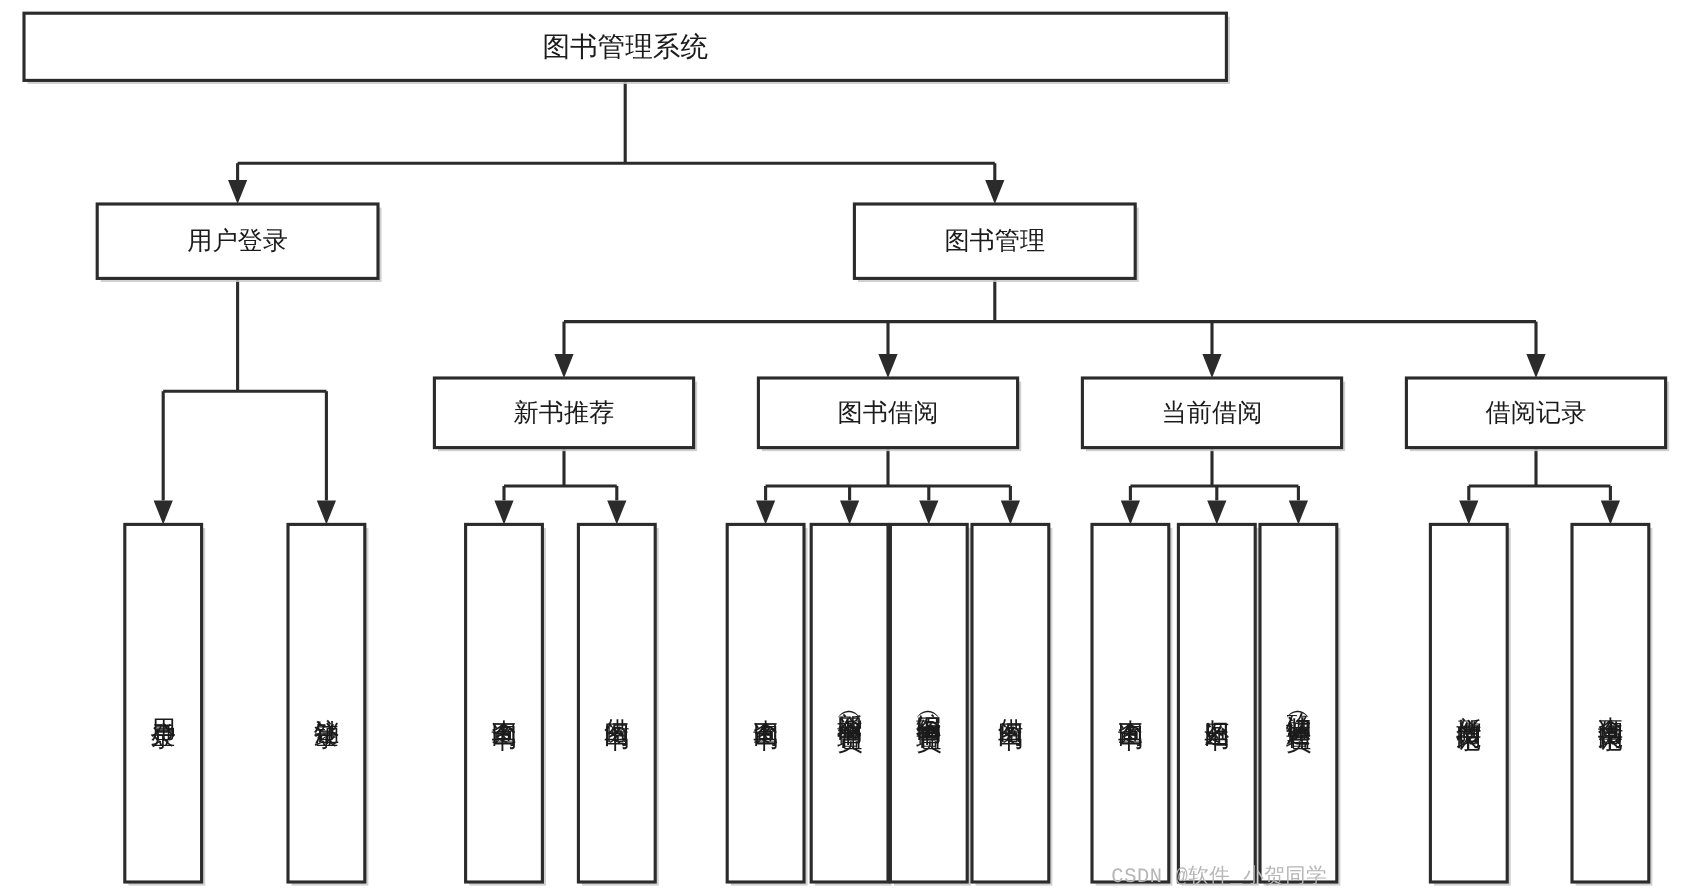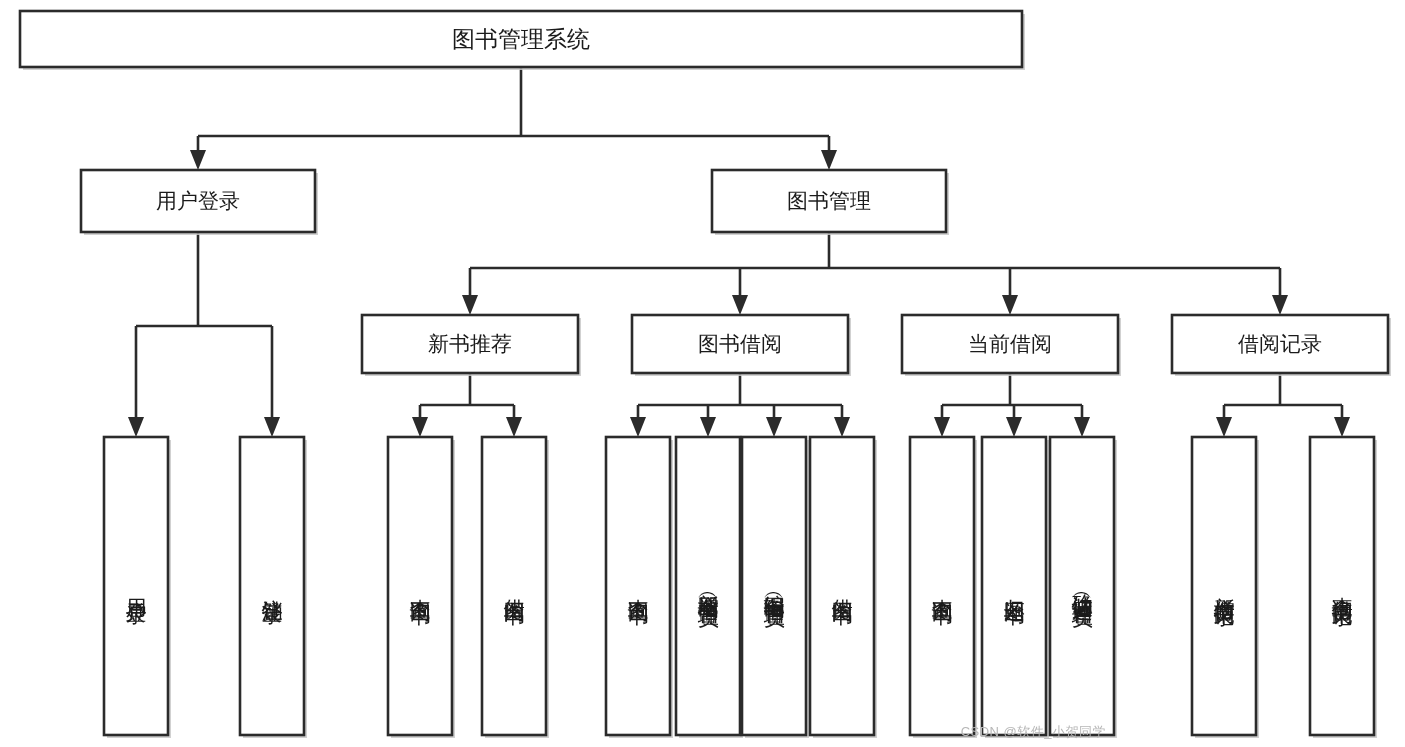--- a/index.html
+++ b/index.html
@@ -77,22 +77,22 @@
     line-height: 1.06;
     color: #1b1b1b;
     letter-spacing: 2px;
     white-space: nowrap;
     text-align: center;
   }
   .watermark {
     position: absolute;
     right: 8px;
     bottom: 6px;
-    font-family: Liberation Sans, sans-serif;
-    font-size: 13px;
+    font-family: Liberation Mono, monospace;
+    font-size: 17px;
     color: #b6b6b6;
     letter-spacing: 0.5px;
     user-select: none;
     white-space: nowrap;
     text-align: center;
   }
 </style>
 </head>
 <body>
 

